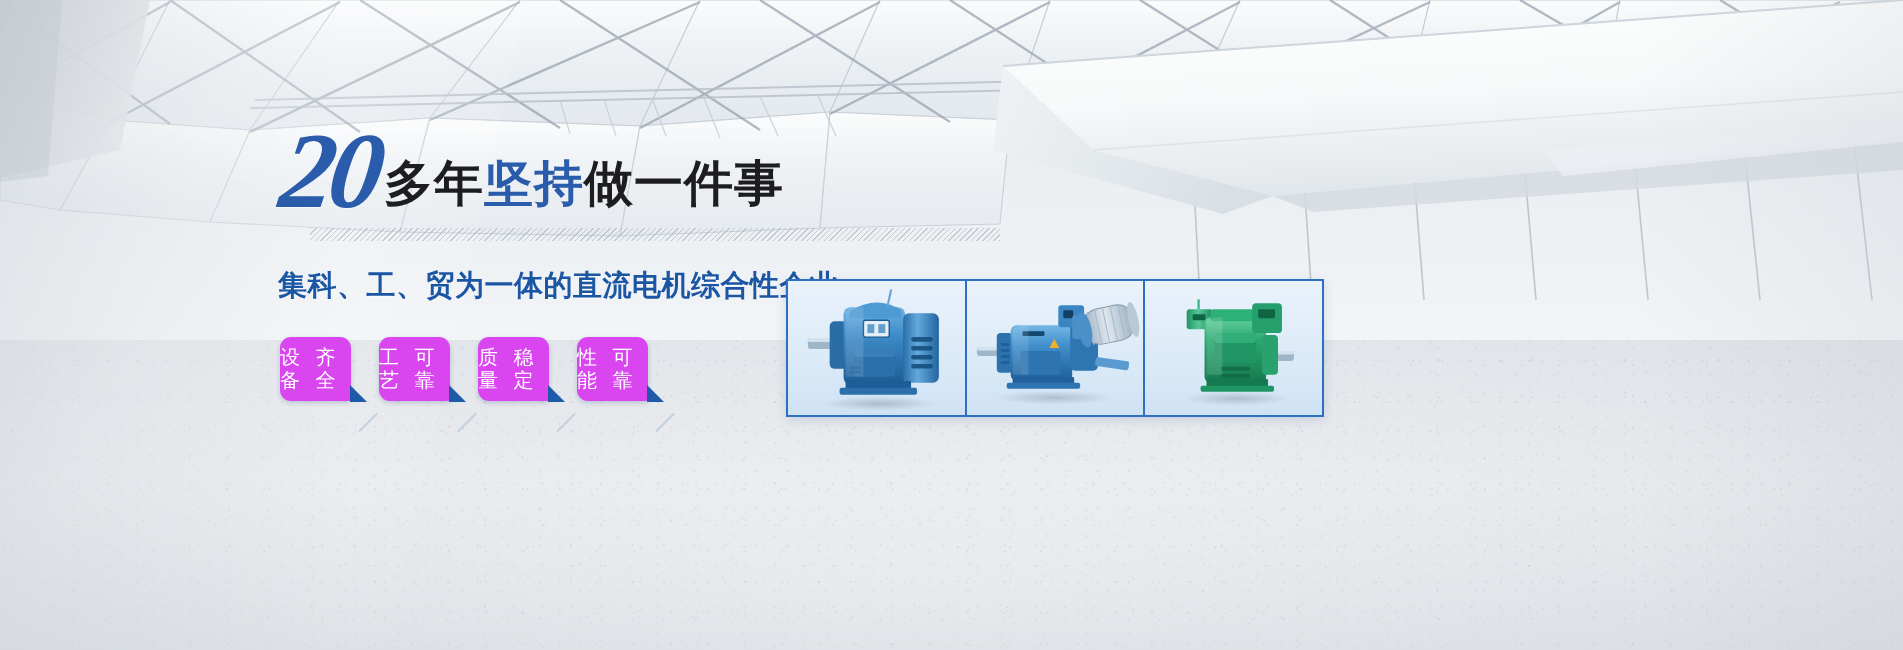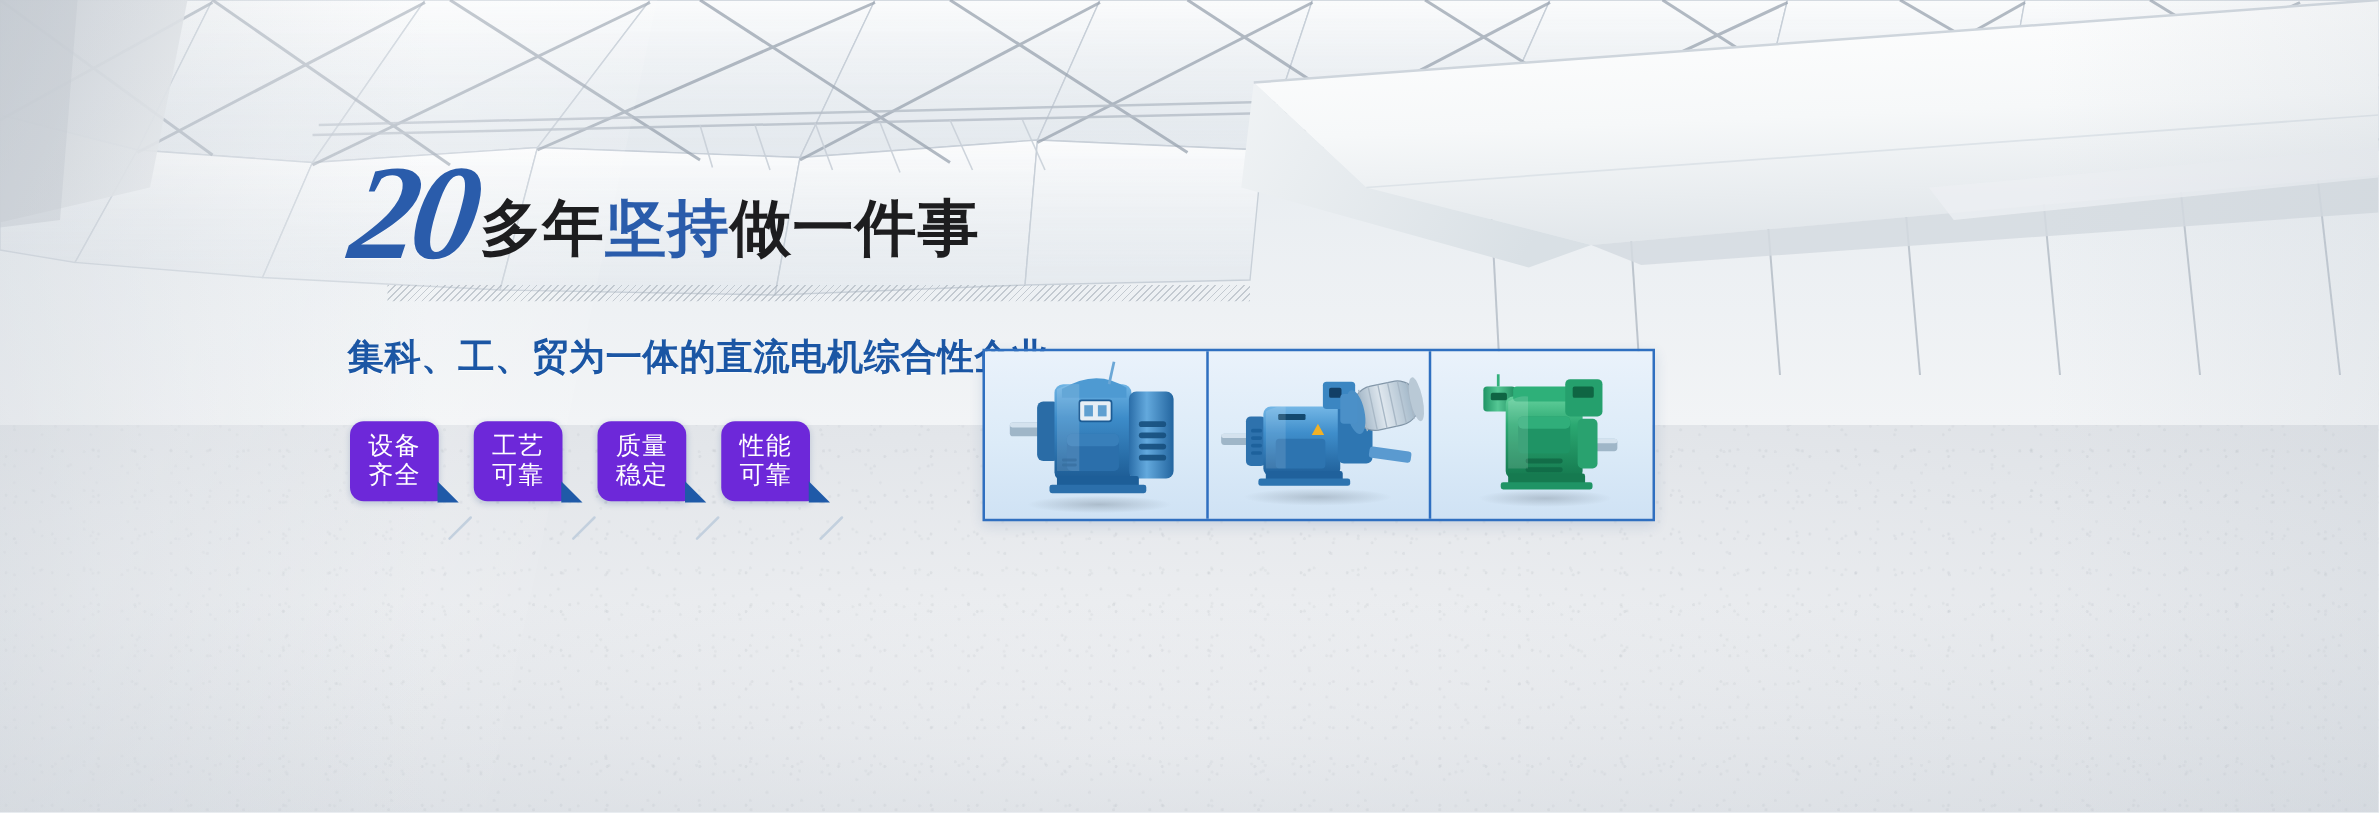--- a/index.html
+++ b/index.html
@@ -119,23 +119,23 @@
   }
 
   
   .badges {
     position:absolute; left:280px; top:337px;
     display:flex; gap:28px;
   }
   .badge {
     position:relative;
     width:71px; height:64px;
-    background:#6d28d9;
+    background:#d946ef;
     border-radius:11px 11px 2px 11px;
-    display:flex; flex-direction:column;
+    display:flex; flex-direction:row;
     align-items:center; justify-content:center;
     color:#ffffff; font-size:20px; font-weight:400;
     line-height:1.16; letter-spacing:1px;
     box-shadow:0 2px 5px rgba(30,70,130,.22);
   }
   .badge .ln { display:block; }
   
   .badge:after{
     content:""; position:absolute;
     right:-16px; bottom:-1px;

